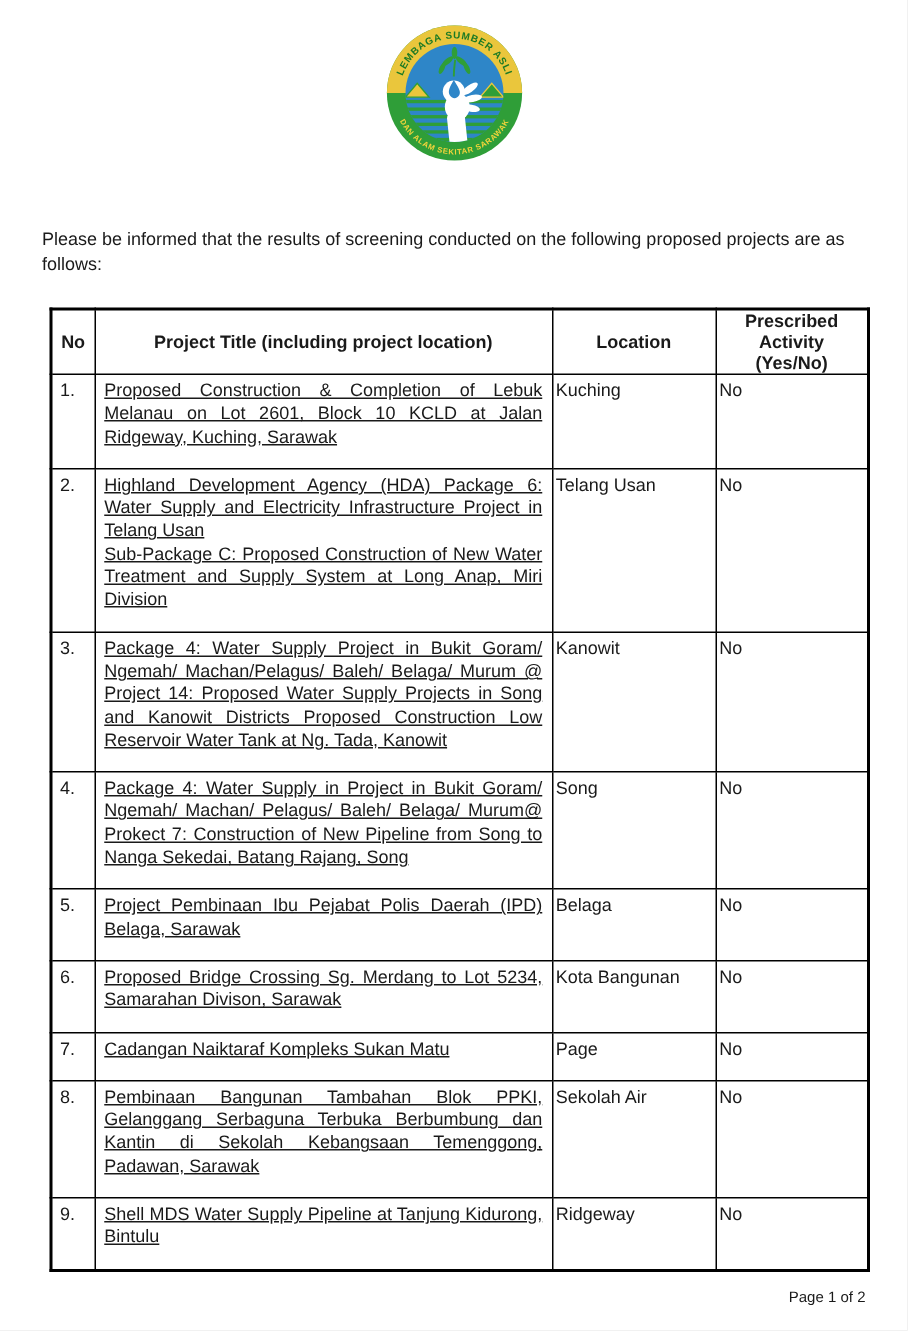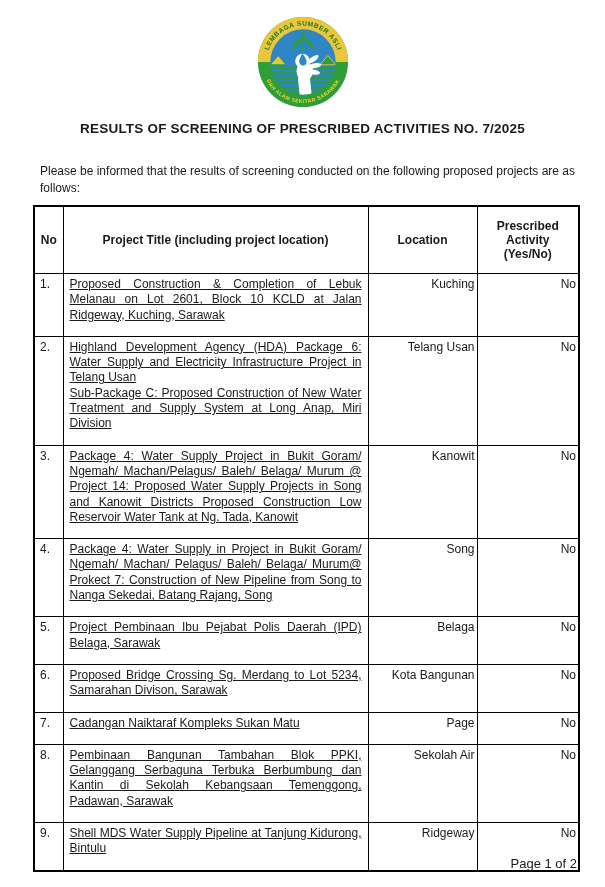--- a/index.html
+++ b/index.html
@@ -17,46 +17,46 @@
     transform:translateX(-50%);
     width:92px;height:92px;
   }
   .doc-title{
     position:absolute;top:121px;left:0;right:0;
     margin:0;text-align:center;
     font-size:13.5px;font-weight:700;letter-spacing:.2px;
   }
   .intro{
     position:absolute;top:151px;left:28px;width:550px;
-    margin:12px;font-size:12px;line-height:16.5px;
+    margin:0;font-size:12px;line-height:16.5px;
   }
   table.screening{
     position:absolute;top:205px;left:33px;width:545px;
     border-collapse:collapse;table-layout:fixed;
     border:2px solid #000;
   }
   .screening th,.screening td{
     border:1.6px solid #000;
     font-size:12px;
     box-sizing:border-box;
   }
   .screening th{
     font-weight:700;text-align:center;vertical-align:middle;
-    line-height:14px;padding:12px 3px;margin-top:20px;
+    line-height:14px;padding:0 3px;margin-top:20px;
   }
   .screening td{
     vertical-align:top;line-height:15.3px;
     padding:3px 6px 13px 6px;
   }
   td.c-no{padding-left:5px;padding-right:2px;}
   td.c-title{text-align:justify;white-space:pre-line;text-decoration:underline;}
-  td.c-loc,td.c-yn{text-align:right;padding-left:2px;padding-right:2px;}
+  td.c-loc,td.c-yn{text-align:left;padding-left:2px;padding-right:2px;}
   .page-footer{
     position:absolute;right:28px;bottom:16px;
-    font-size:13px;
+    font-size:10px;
   }
 </style>
 </head>
 <body>
 
 <div class="page">
 
   <div class="logo">
     <svg viewBox="0 0 100 100" width="92" height="92">
 
@@ -101,21 +101,20 @@
       <text font-size="7.2" font-weight="bold" letter-spacing="0.6" font-family="Liberation Sans, sans-serif" fill="#1C7A24">
         <textPath href="#topArc" startOffset="50%" text-anchor="middle">LEMBAGA SUMBER ASLI</textPath>
       </text>
       <path id="botArc" d="M 5.5,50 A 44.5,44.5 0 0 0 94.5,50" fill="none"></path>
       <text font-size="5.6" font-weight="bold" letter-spacing="0.5" font-family="Liberation Sans, sans-serif" fill="#F2D43B">
         <textPath href="#botArc" startOffset="50%" text-anchor="middle">DAN ALAM SEKITAR SARAWAK</textPath>
       </text>
     </svg>
   </div>
 
-  <h1 class="doc-title">RESULTS OF SCREENING OF PRESCRIBED ACTIVITIES NO. 7/2025</h1>
 
   <p class="intro">Please be informed that the results of screening conducted on the following proposed projects are as follows:</p>
 
   <table class="screening">
     <colgroup>
       <col style="width:29px">
       <col style="width:305px">
       <col style="width:109px">
       <col style="width:102px">
     </colgroup>

